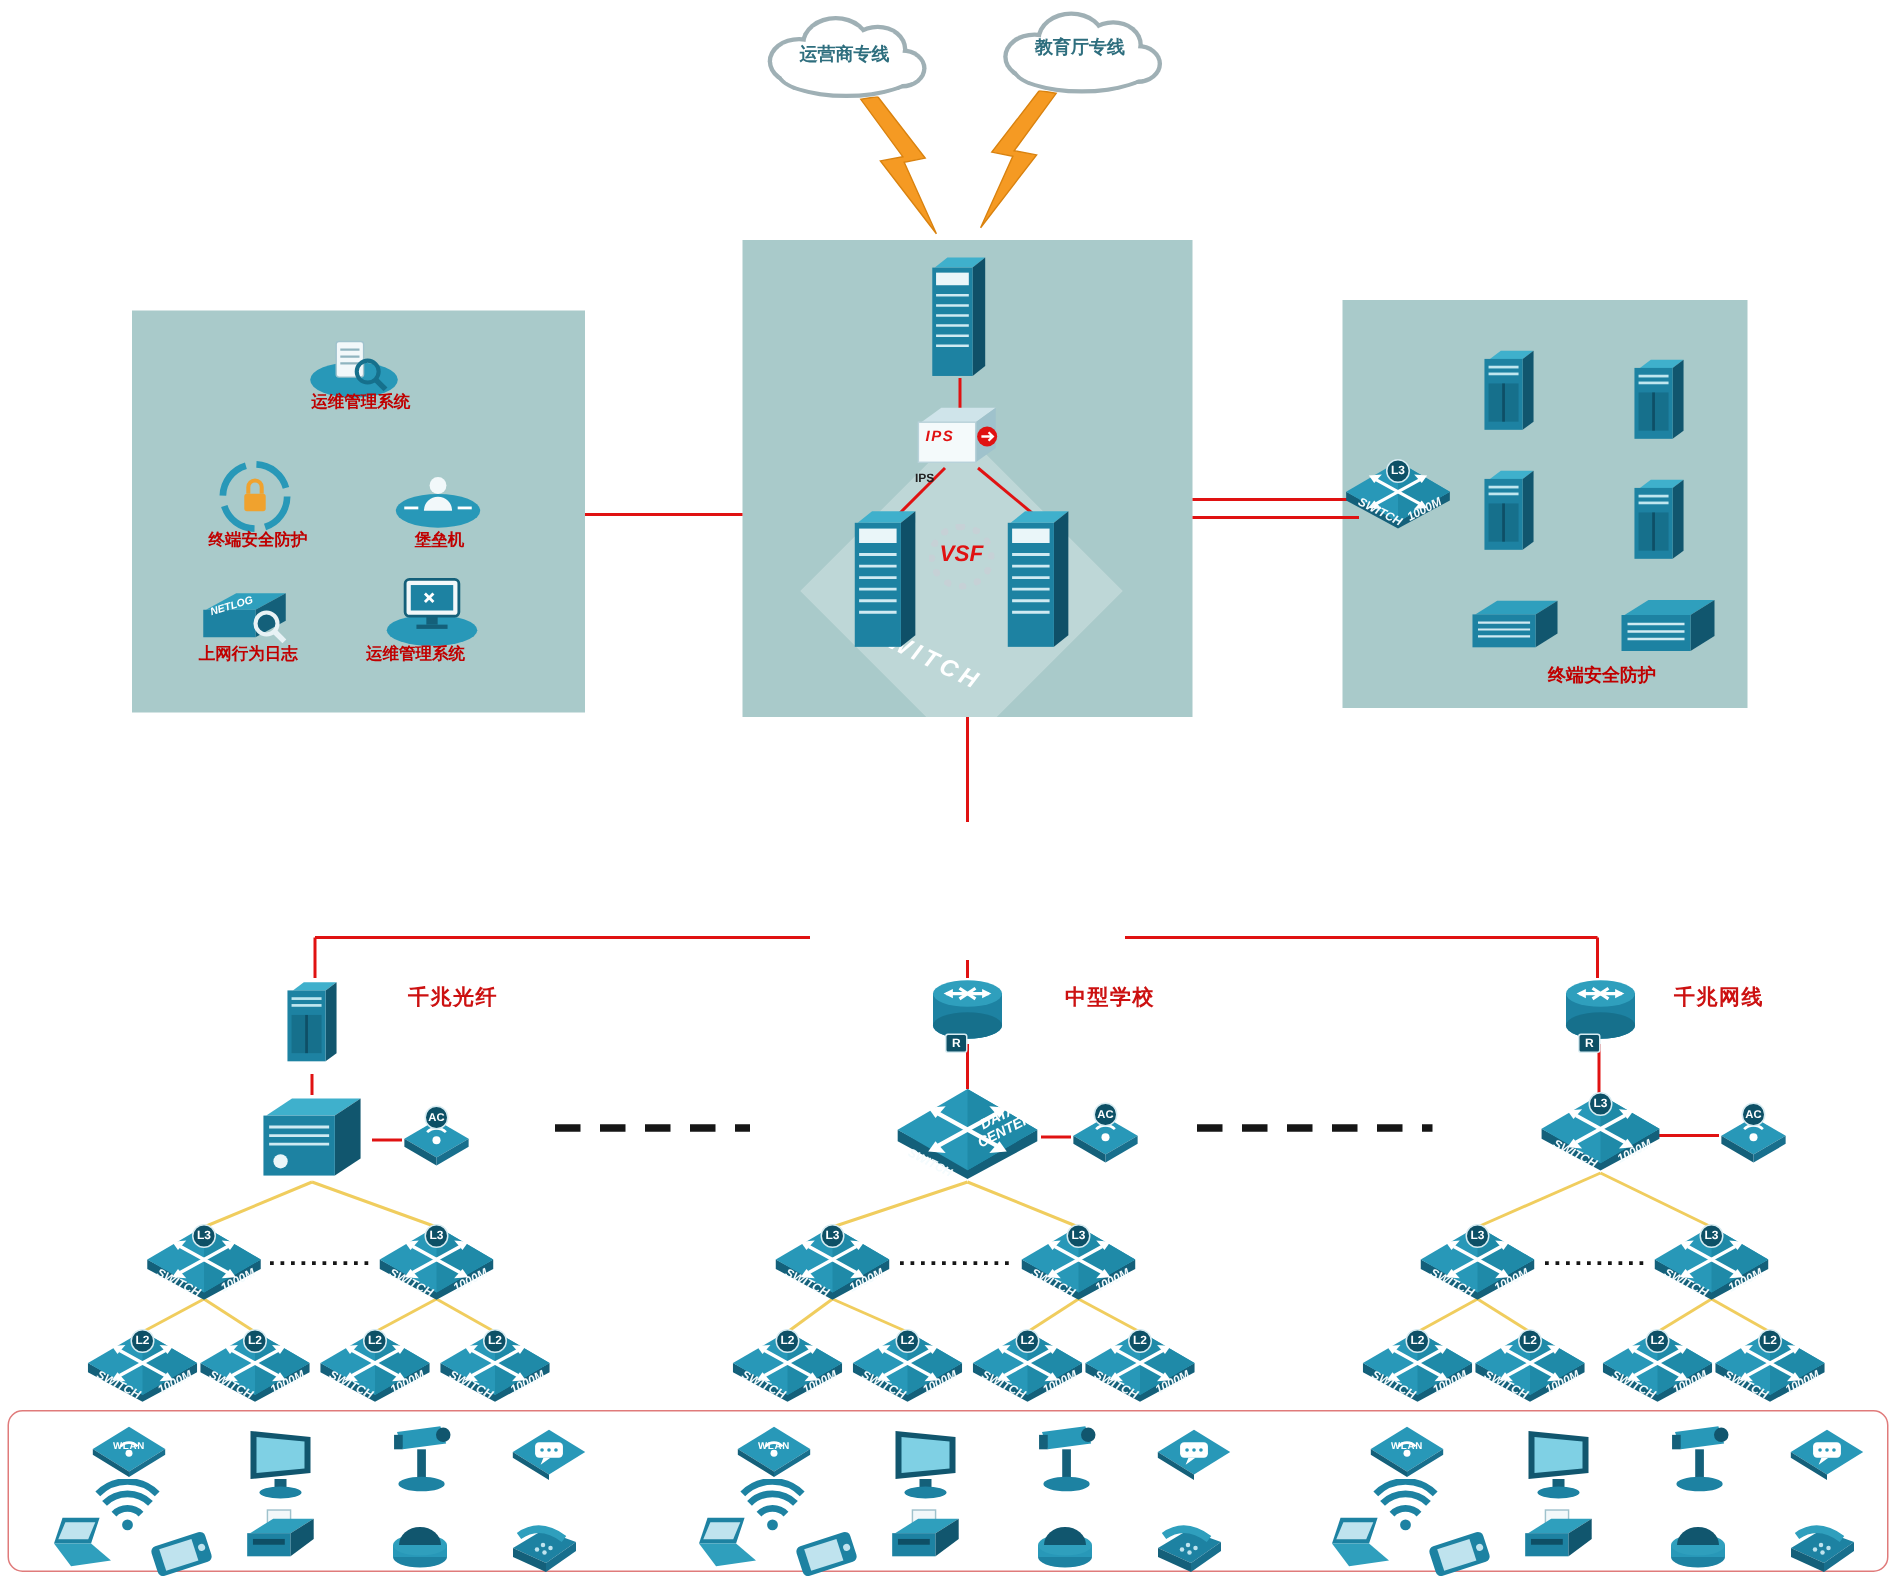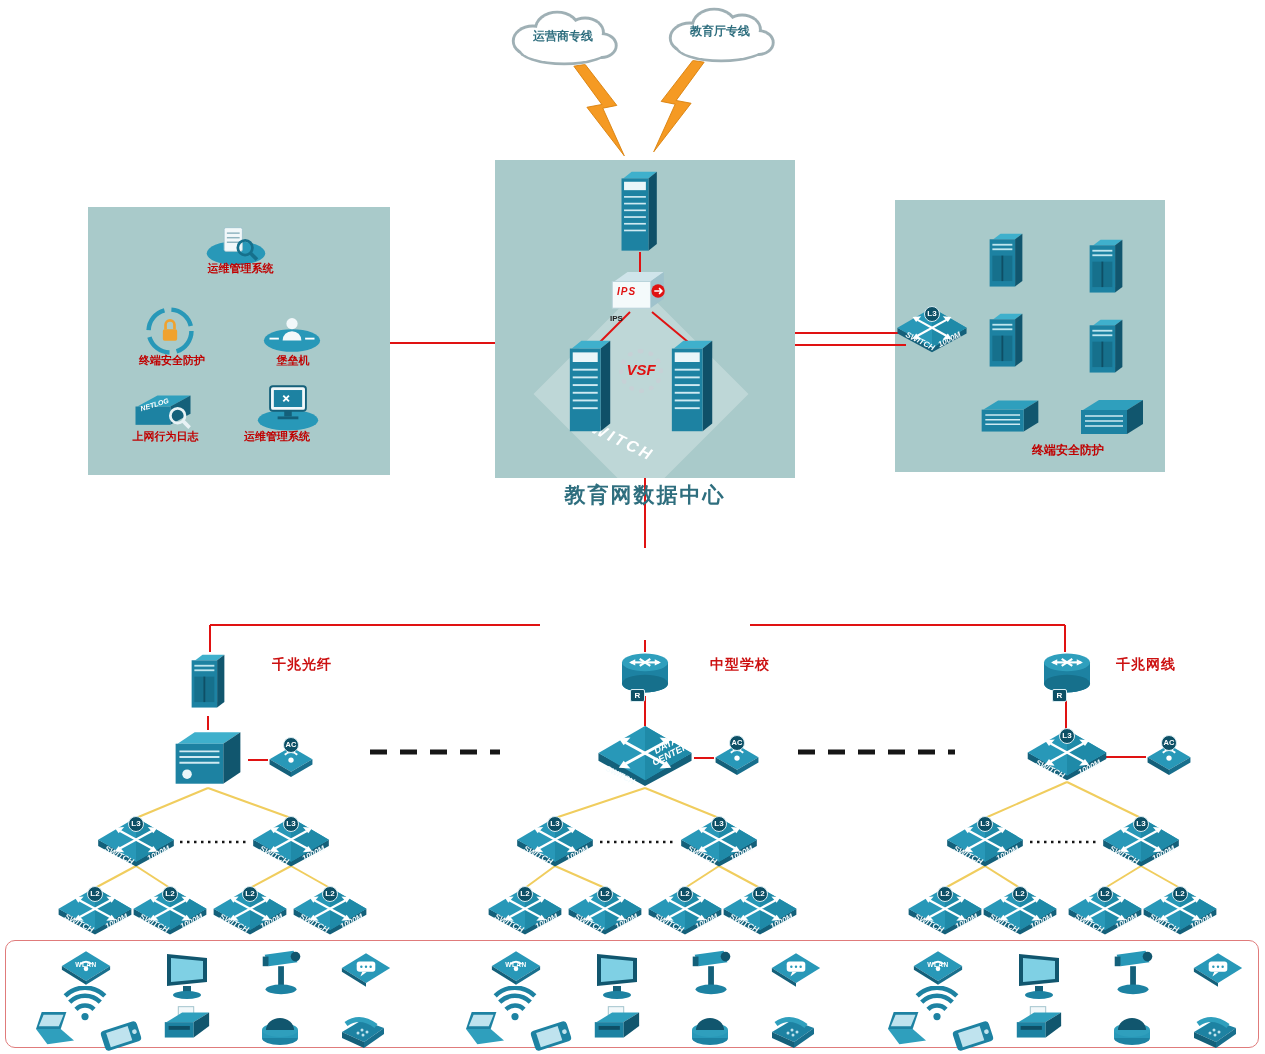--- a/index.html
+++ b/index.html
@@ -363,21 +363,20 @@
     </div>
   <div class="node" style="left:668px;top:336px;width:50px;height:102px">
       <svg>
         <use href="#sym-chassis"></use>
       </svg>
     </div>
   <div class="node" style="left:616px;top:346px;width:50px;height:50px">
     <div class="vsf-circle"></div>
     <span class="vsf-text">VSF</span>
   </div>
-  <div class="dc-title">教育网数据中心</div>
 
   <div class="node" style="left:203px;top:224px;width:66px;height:42px">
       <svg>
         <use href="#sym-audit"></use>
       </svg>
     </div>
   <div class="lbl" style="left:193px;top:262px;width:95px">运维管理系统</div>
   <div class="node" style="left:144px;top:306px;width:52px;height:50px">
       <svg>
         <use href="#sym-shield"></use>

